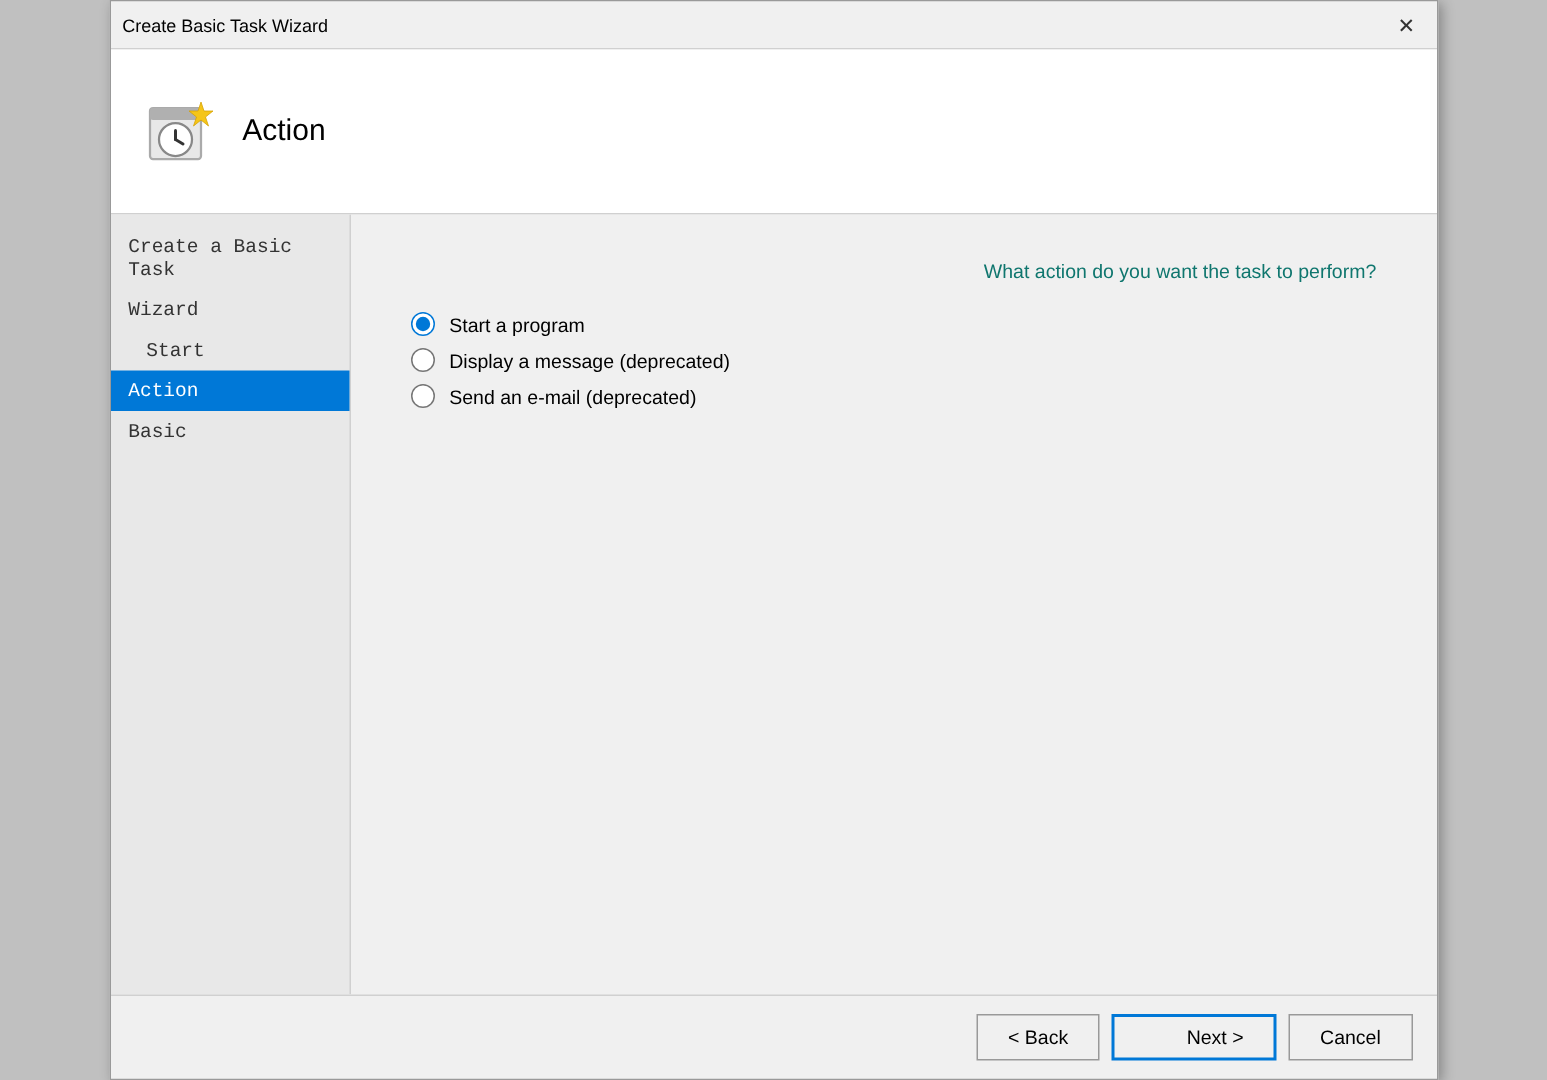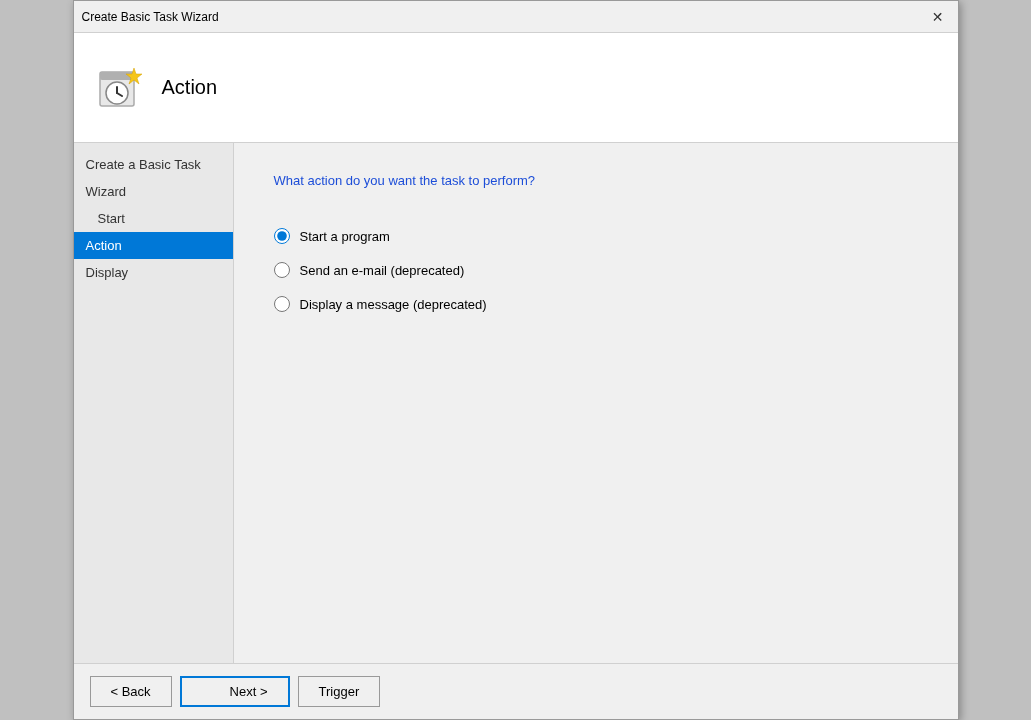--- a/index.html
+++ b/index.html
@@ -94,20 +94,21 @@
       background: #e8e8e8;
       border-right: 1px solid #d0d0d0;
       padding: 8px 0;
       flex-shrink: 0;
     }
 
     .sidebar-item {
       padding: 6px 12px;
       cursor: default;
       color: #333;
+      font-family: Liberation Mono, monospace;
     }
 
     .sidebar-item.indent {
       padding-left: 24px;
     }
 
     .sidebar-item.active {
       background: #0078d7;
       color: #fff;
     }
@@ -115,28 +116,29 @@
     .main-panel {
       flex: 1;
       background: #f0f0f0;
       padding: 30px 40px;
       display: flex;
       flex-direction: column;
     }
 
     .question-text {
       font-size: 13px;
-      color: #1d4ed8;
-      margin-bottom: 40px;
+      color: #0f766e;
+      margin-bottom: 20px;
+      text-align: right;
     }
 
     .radio-group {
       display: flex;
       flex-direction: column;
-      gap: 18px;
+      gap: 8px;
     }
 
     .radio-option {
       display: flex;
       align-items: center;
       gap: 10px;
       cursor: pointer;
     }
 
     .radio-input {
@@ -149,20 +151,21 @@
 
     .radio-label {
       font-size: 13px;
       color: #000;
     }
 
     .footer {
       border-top: 1px solid #d0d0d0;
       padding: 12px 16px;
       display: flex;
+      justify-content: flex-end;
       gap: 8px;
       background: #f0f0f0;
       flex-shrink: 0;
     }
 
     .btn {
       padding: 6px 20px;
       font-size: 13px;
       border: 1px solid #999;
       background: #f0f0f0;
@@ -204,47 +207,47 @@
     <h1 class="header-title">Action</h1>
   </div>
 
   <div class="content-area">
 
     <div class="sidebar">
       <div class="sidebar-item">Create a Basic Task</div>
       <div class="sidebar-item">Wizard</div>
       <div class="sidebar-item indent">Start</div>
       <div class="sidebar-item active">Action</div>
-      <div class="sidebar-item">Display</div>
+      <div class="sidebar-item">Basic</div>
     </div>
 
     <div class="main-panel">
       <p class="question-text">What action do you want the task to perform?</p>
 
       <div class="radio-group">
 
         <label class="radio-option">
           <input class="radio-input" type="radio" name="action" checked="" style="">
           <span class="radio-label">Start a program</span>
         </label>
 
         <label class="radio-option">
           <input class="radio-input" type="radio" name="action" style="">
-          <span class="radio-label">Send an e-mail (deprecated)</span>
+          <span class="radio-label">Display a message (deprecated)</span>
         </label>
 
         <label class="radio-option">
           <input class="radio-input" type="radio" name="action" style="">
-          <span class="radio-label">Display a message (deprecated)</span>
+          <span class="radio-label">Send an e-mail (deprecated)</span>
         </label>
 
       </div>
     </div>
 
   </div>
 
   <div class="footer">
     <button class="btn">&lt; Back</button>
     <button class="btn btn-primary">Next &gt;</button>
-    <button class="btn">Trigger</button>
+    <button class="btn">Cancel</button>
   </div>
 
 </div>
 
 </body></html>

